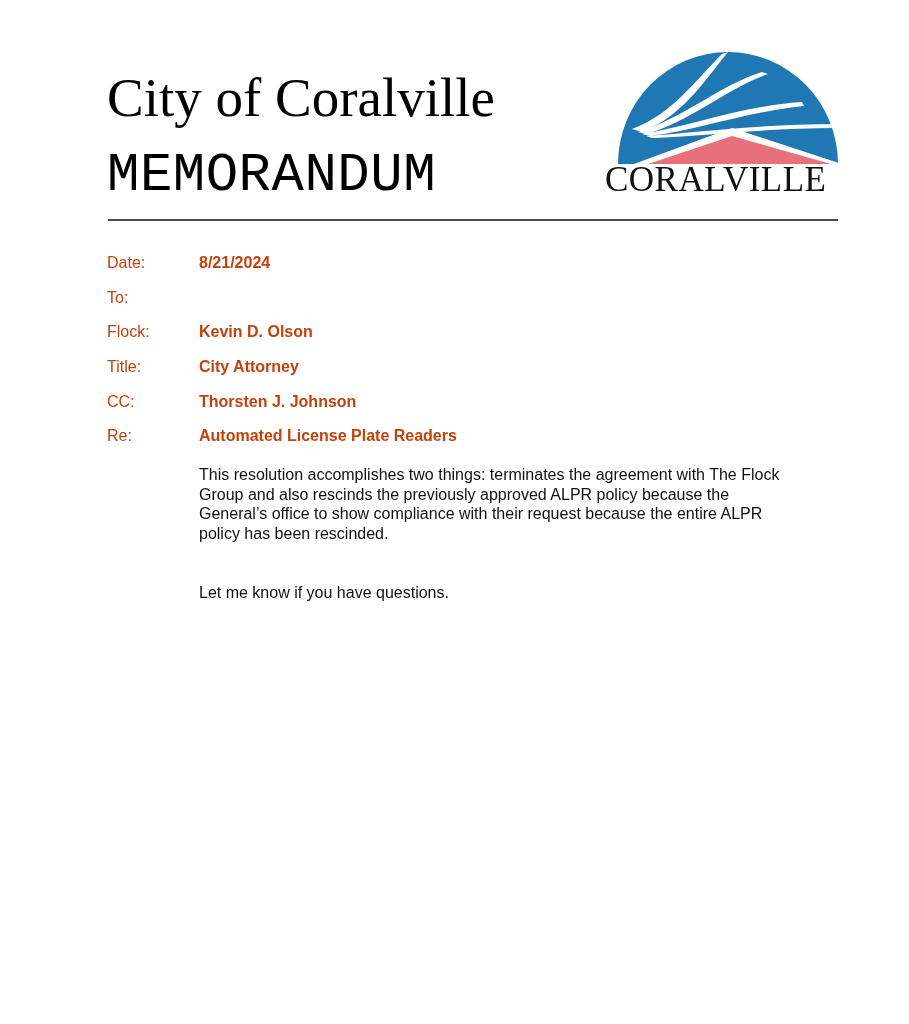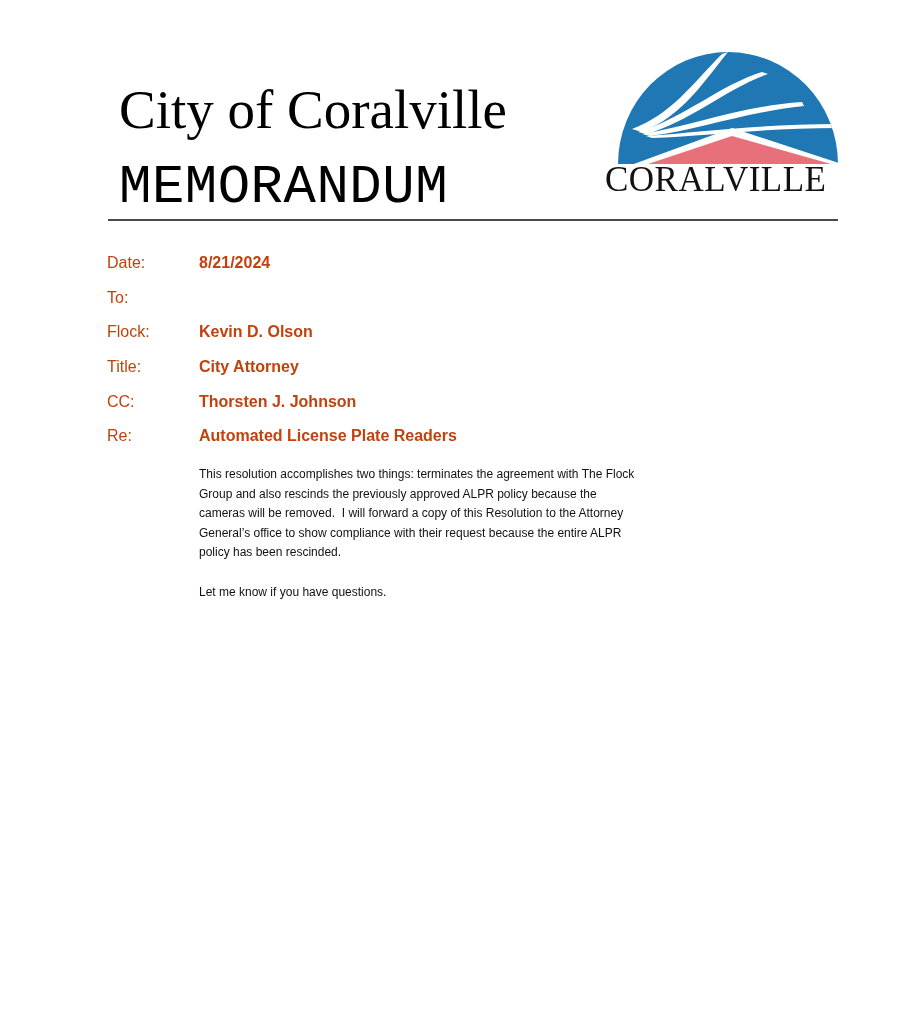--- a/index.html
+++ b/index.html
@@ -1,18 +1,18 @@
 <!DOCTYPE html>
 <html><head>
 <meta charset="utf-8">
 <style>
   html, body { margin: 0; padding: 0; background: #ffffff; }
   body { width: 909px; height: 1024px; position: relative; overflow: hidden; }
   .title {
-    position: absolute; left: 107px; margin: 12px;
+    position: absolute; left: 107px; margin: 0;
     font-family: "Liberation Serif", "DejaVu Serif", serif;
     color: #000; font-weight: normal; white-space: nowrap;
   }
   .title-1 { top: 66px; font-size: 55px; line-height: 64px; }
   .title-2 { top: 144px; font-size: 54px; line-height: 64px; letter-spacing: 0.5px; font-family: Liberation Mono, monospace; }
   .rule {
     position: absolute; left: 108px; top: 219px; width: 730px; height: 0;
     border-top: 2px solid #4a4a4a;
   }
   .logo { position: absolute; left: 612px; top: 44px; width: 230px; height: 155px; }
@@ -24,21 +24,21 @@
   .field-row {
     position: absolute; left: 107px; width: 740px; height: 22px;
     font-family: "Liberation Sans", "DejaVu Sans", sans-serif;
     font-size: 16px; line-height: 22px; color: #c2410c;
   }
   .field-label { position: absolute; left: 0; top: 0; }
   .field-value { position: absolute; left: 92px; top: 0; white-space: nowrap; font-weight: bold; }
   .body-text {
     position: absolute; left: 199px; width: 640px;
     font-family: "Liberation Sans", "DejaVu Sans", sans-serif;
-    font-size: 12px; line-height: 19.6px; color: #111; margin: 0;
+    font-size: 16px; line-height: 19.6px; color: #111; margin: 0;
   }
   .p1 { top: 465px; }
   .p2 { top: 583px; }
 </style>
 </head>
 <body>
 
 <h1 class="title title-1">City of Coralville</h1>
 <h1 class="title title-2">MEMORANDUM</h1>
 
@@ -82,17 +82,16 @@
   <span class="field-value">Thorsten J. Johnson</span>
 </div>
 <div class="field-row" style="top:425px">
   <span class="field-label">Re:</span>
   <span class="field-value">Automated License Plate Readers</span>
 </div>
 
 <div class="body-text p1">
   <div>This resolution accomplishes two things: terminates the agreement with The Flock</div>
   <div>Group and also rescinds the previously approved ALPR policy because the</div>
-  <div style="white-space:pre">cameras will be removed.  I will forward a copy of this Resolution to the Attorney</div>
   <div>General’s office to show compliance with their request because the entire ALPR</div>
   <div>policy has been rescinded.</div>
 </div>
 <p class="body-text p2">Let me know if you have questions.</p>
 
 </body></html>

